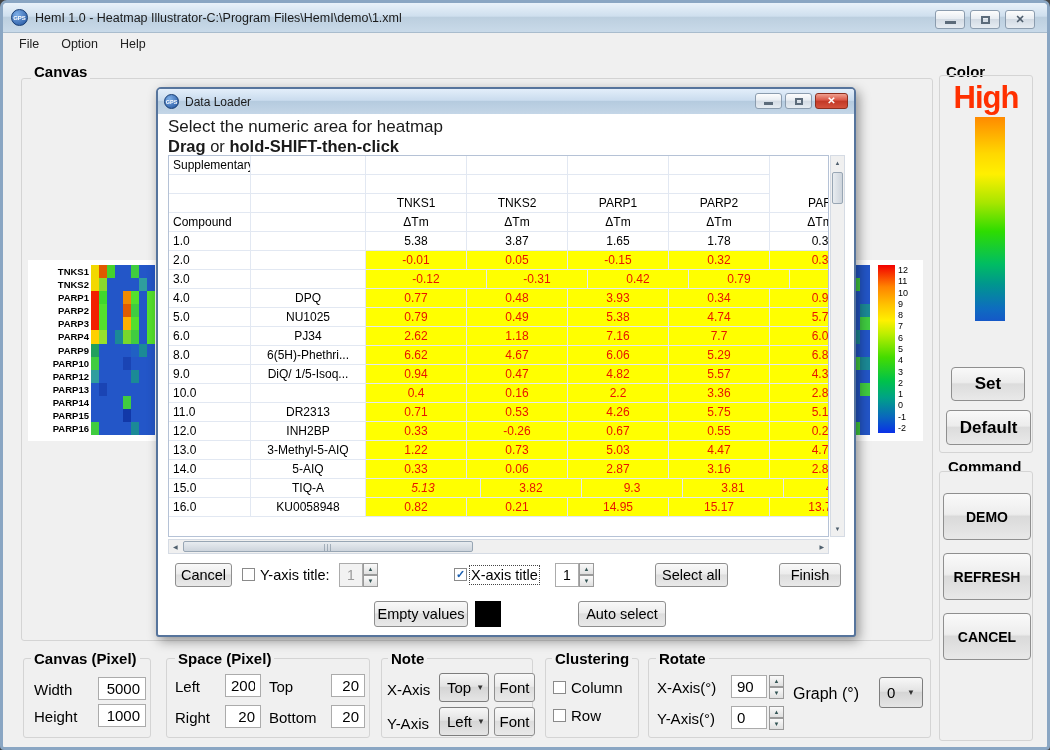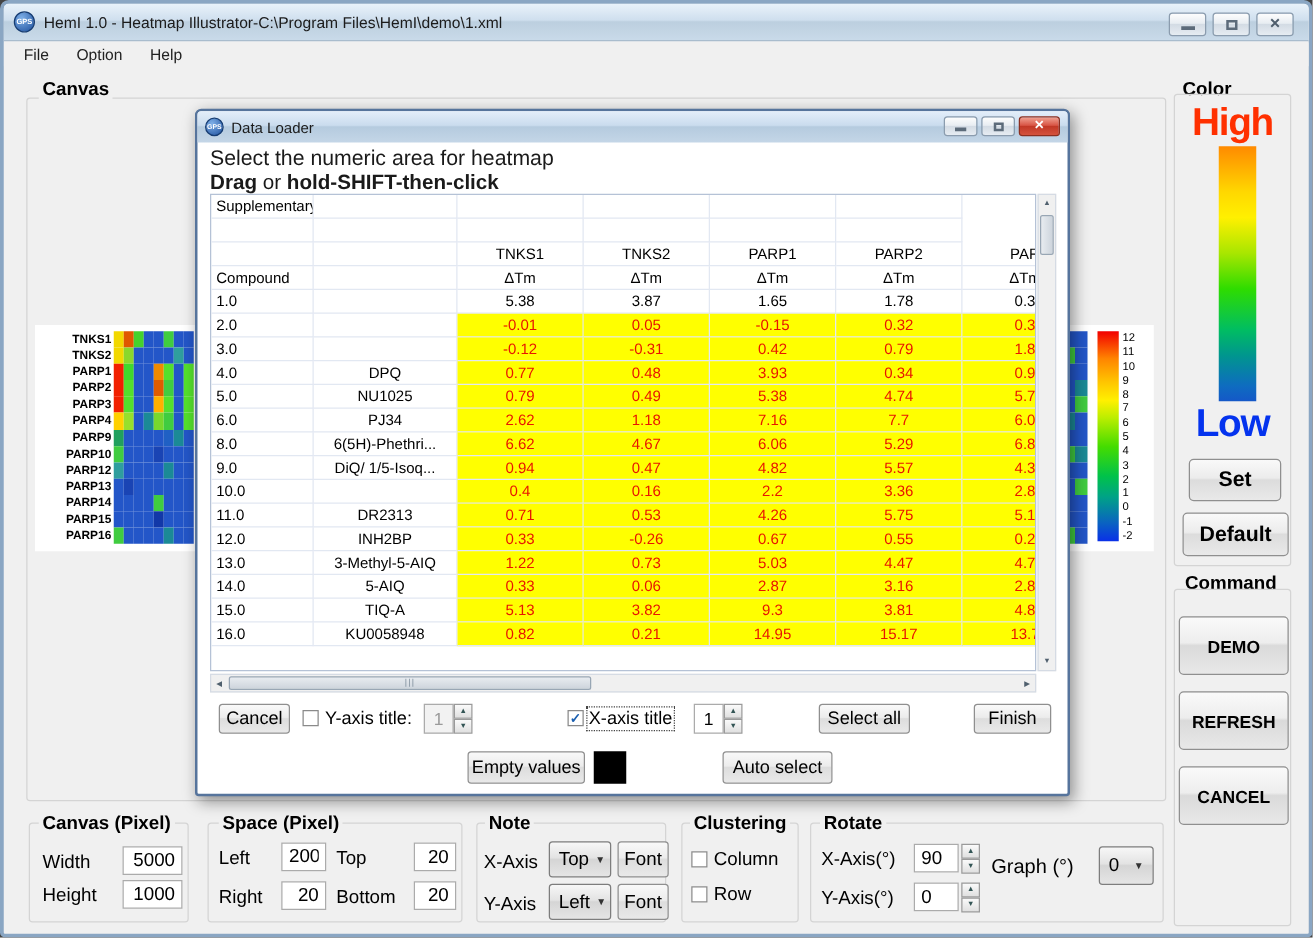--- a/index.html
+++ b/index.html
@@ -366,21 +366,20 @@
       <span class="cbar-tick" style="top: 386.143px;">1</span>
       <span class="cbar-tick" style="top: 397.429px;">0</span>
       <span class="cbar-tick" style="top: 408.714px;">-1</span>
       <span class="cbar-tick" style="top: 420px;">-2</span>
     </div>
 
   <div class="glabel" style="left:940px; top:60px;">Color</div>
   <div class="gbox" style="left:936px; top:72px; width:94px; height:378px;"></div>
   <div class="big-high">High</div>
   <div class="grad-bar"></div>
-  <div class="big-low">Low</div>
   <div class="btn btn-set">Set</div>
   <div class="btn btn-default">Default</div>
 
   <div class="glabel" style="left:942px; top:455px;">Command</div>
   <div class="gbox" style="left:936px; top:468px; width:94px; height:270px;"></div>
   <div class="cmd-buttons">
       <div class="cmd-btn">DEMO</div>
       <div class="cmd-btn">REFRESH</div>
       <div class="cmd-btn">CANCEL</div>
     </div>
@@ -514,21 +513,21 @@
           <div class="tcell" style="width: 115px;"></div>
           <div class="tcell sel" style="width: 101px;">-0.01</div>
           <div class="tcell sel" style="width: 101px;">0.05</div>
           <div class="tcell sel" style="width: 101px;">-0.15</div>
           <div class="tcell sel" style="width: 101px;">0.32</div>
           <div class="tcell sel" style="width: 101px;">0.3</div>
         </div>
         <div class="trow">
           <div class="tcell left" style="width: 82px;">3.0</div>
           <div class="tcell" style="width: 115px;"></div>
-          <div class="tcell sel" style="width: 101px;">-0.12</div>
+          <div class="tcell sel" style="width: 121px;">-0.12</div>
           <div class="tcell sel" style="width: 101px;">-0.31</div>
           <div class="tcell sel" style="width: 101px;">0.42</div>
           <div class="tcell sel" style="width: 101px;">0.79</div>
           <div class="tcell sel" style="width: 101px;">1.8</div>
         </div>
         <div class="trow">
           <div class="tcell left" style="width: 82px;">4.0</div>
           <div class="tcell" style="width: 115px;">DPQ</div>
           <div class="tcell sel" style="width: 101px;">0.77</div>
           <div class="tcell sel" style="width: 101px;">0.48</div>
@@ -613,21 +612,21 @@
           <div class="tcell" style="width: 115px;">5-AIQ</div>
           <div class="tcell sel" style="width: 101px;">0.33</div>
           <div class="tcell sel" style="width: 101px;">0.06</div>
           <div class="tcell sel" style="width: 101px;">2.87</div>
           <div class="tcell sel" style="width: 101px;">3.16</div>
           <div class="tcell sel" style="width: 101px;">2.8</div>
         </div>
         <div class="trow">
           <div class="tcell left" style="width: 82px;">15.0</div>
           <div class="tcell" style="width: 115px;">TIQ-A</div>
-          <div class="tcell sel" style="width: 101px;">5.13</div>
+          <div class="tcell sel" style="width: 115px; font-style: italic;">5.13</div>
           <div class="tcell sel" style="width: 101px;">3.82</div>
           <div class="tcell sel" style="width: 101px;">9.3</div>
           <div class="tcell sel" style="width: 101px;">3.81</div>
           <div class="tcell sel" style="width: 101px;">4.8</div>
         </div>
         <div class="trow">
           <div class="tcell left" style="width: 82px;">16.0</div>
           <div class="tcell" style="width: 115px;">KU0058948</div>
           <div class="tcell sel" style="width: 101px;">0.82</div>
           <div class="tcell sel" style="width: 101px;">0.21</div>

